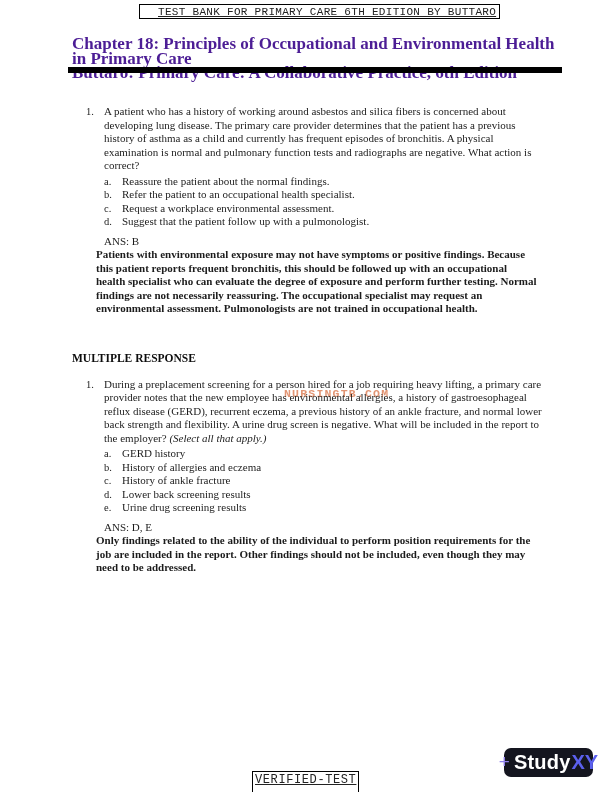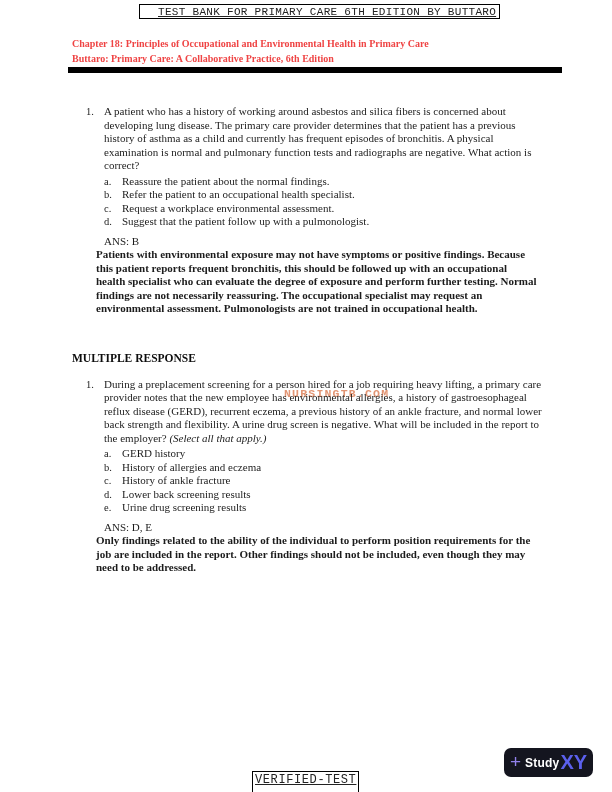--- a/index.html
+++ b/index.html
@@ -9,21 +9,21 @@
   }
   
   .banner-box{
     position:absolute;top:4px;left:139px;
     border:1px solid #000;padding:1px 3px 0 18px;
     font-family:"Liberation Mono", monospace;font-size:11px;letter-spacing:.3px;
     text-decoration:underline;white-space:nowrap;color:#222;
   }
   
   .title-block{position:absolute;top:37px;left:72px;width:494px;
-    font-weight:bold;font-size:10px;line-height:14.5px;color:#ef4444;}
+    font-weight:bold;font-size:17px;line-height:14.5px;color:#4c1d95;}
   .title-line2{}
   .rule-bar{position:absolute;top:67px;left:68px;width:494px;height:6px;background:#000;}
   
   .section{position:absolute;left:72px;width:480px;font-size:11px;line-height:13.5px;z-index:1;}
   .section-mc{top:93px;}
   .section-mr{top:352px;}
   .sec-heading{font-weight:bold;font-size:11.5px;color:#0d0d0d;}
   .q-row{display:flex;margin-left:14px;margin-top:12px;}
   .q-num{width:18px;flex:0 0 18px;font-size:10.5px;}
   .q-body{width:443px;}
@@ -40,21 +40,21 @@
     font-size:11.5px;letter-spacing:1.2px;color:rgba(221,130,92,.85);white-space:nowrap;padding-left:36px;
   }
   
   .study-badge{
     position:absolute;top:748px;left:504px;width:89px;height:29px;
     background:#14151f;border-radius:7px;
     display:flex;align-items:center;justify-content:center;gap:4px;
     font-family:"Liberation Sans", sans-serif;cursor:pointer;
   }
   .badge-plus{color:#9181ec;font-size:19px;font-weight:400;line-height:1;margin-top:-2px;}
-  .badge-study{color:#ffffff;font-size:12px;font-weight:bold;letter-spacing:.2px;}
+  .badge-study{color:#ffffff;font-size:20px;font-weight:bold;letter-spacing:.2px;}
   .badge-xy{color:#5b60ee;font-size:20px;font-weight:bold;margin-left:-3px;}
   
   .verified-box{
     position:absolute;top:771px;left:252px;
     border:1px solid #000;padding:1px 2px 10px 2px;
     font-family:"Liberation Mono", monospace;font-size:12px;letter-spacing:.6px;
     text-decoration:underline;white-space:nowrap;color:#222;
   }
 </style>
 </head>

